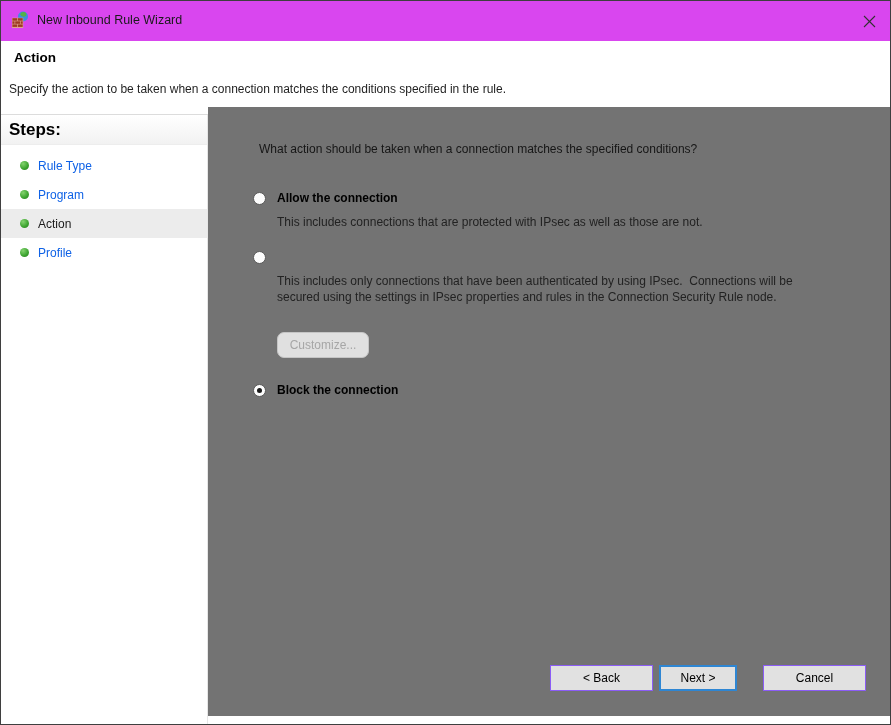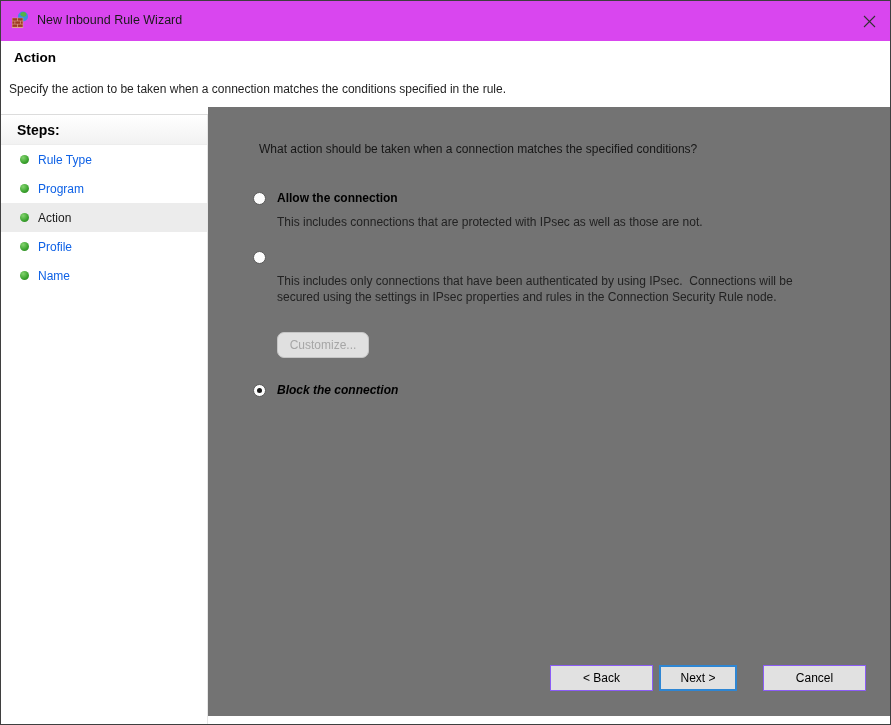--- a/index.html
+++ b/index.html
@@ -29,26 +29,26 @@
   .page-title { position: absolute; left: 13px; top: 49px; font-size: 13.5px; font-weight: bold; color: #000; }
   .page-subtitle { position: absolute; left: 8px; top: 81px; font-size: 12px; color: #1f1f1f; }
   .divider { position: absolute; left: 0; top: 113px; width: 100%; height: 1px; background: #dcdcdc; }
 
   
   .sidebar {
     position: absolute; left: 0; top: 114px; width: 207px; height: 609px;
     background: #ffffff; border-right: 1px solid #e6e6e6;
   }
   .steps-heading {
-    height: 30px; line-height: 30px; padding-left: 16px;
-    font-size: 14px; font-weight: bold; color: #000;
+    height: 30px; line-height: 30px; padding-left: 8px;
+    font-size: 17px; font-weight: bold; color: #000;
     background: linear-gradient(#ffffff, #f2f2f2);
     border-bottom: 1px solid #ededed;
   }
-  .step-list { }
+  .step-list { margin-top: 6px; }
   .step-item {
     height: 29px; display: flex; align-items: center;
     padding-left: 19px; cursor: pointer;
   }
   .step-item.current { background: #ececec; cursor: default; }
   .bullet {
     width: 9px; height: 9px; border-radius: 50%; margin-right: 9px; flex: none;
     background: radial-gradient(circle at 35% 30%, #83d36e, var(--bullet) 60%, #2c7a22);
   }
   .step-label { font-size: 12px; color: var(--link); }
@@ -128,39 +128,35 @@
         <span class="step-label">Program</span>
       </div>
       <div class="step-item current">
         <span class="bullet"></span>
         <span class="step-label">Action</span>
       </div>
       <div class="step-item">
         <span class="bullet"></span>
         <span class="step-label">Profile</span>
       </div>
-      <div class="step-item">
-        <span class="bullet"></span>
-        <span class="step-label">Name</span>
-      </div>
     </div>
   </div>
 
   <div class="content">
     <div class="question">What action should be taken when a connection matches the specified conditions?</div>
 
     <span class="radio" style="left:45px; top:85px;" data-selected="false"></span>
     <label class="opt-label" style="left:69px; top:84px;">Allow the connection</label>
     <div class="opt-desc" style="left:69px; top:107px; width:560px;">This includes connections that are protected with IPsec as well as those are not.</div>
 
     <span class="radio" style="left:45px; top:144px;" data-selected="false"></span>
     <div class="opt-desc" style="left:69px; top:166px; width:556px;">This includes only connections that have been authenticated by using IPsec.  Connections will be secured using the settings in IPsec properties and rules in the Connection Security Rule node.</div>
     <button class="btn disabled" style="left:69px; top:225px; width:92px;border-radius:7px;" disabled="">Customize...</button>
 
     <span class="radio" style="left:45px; top:277px;" data-selected="true"></span>
-    <label class="opt-label" style="left:69px; top:276px;font-style:italic;">Block the connection</label>
+    <label class="opt-label" style="left:69px; top:276px;">Block the connection</label>
 
     <button class="btn" style="left:342px; top:558px; width:103px;">&lt; Back</button>
     <button class="btn default" style="left:451px; top:558px; width:78px;">Next &gt;</button>
     <button class="btn" style="left:555px; top:558px; width:103px;">Cancel</button>
   </div>
 
 </div>
 
 </body></html>

